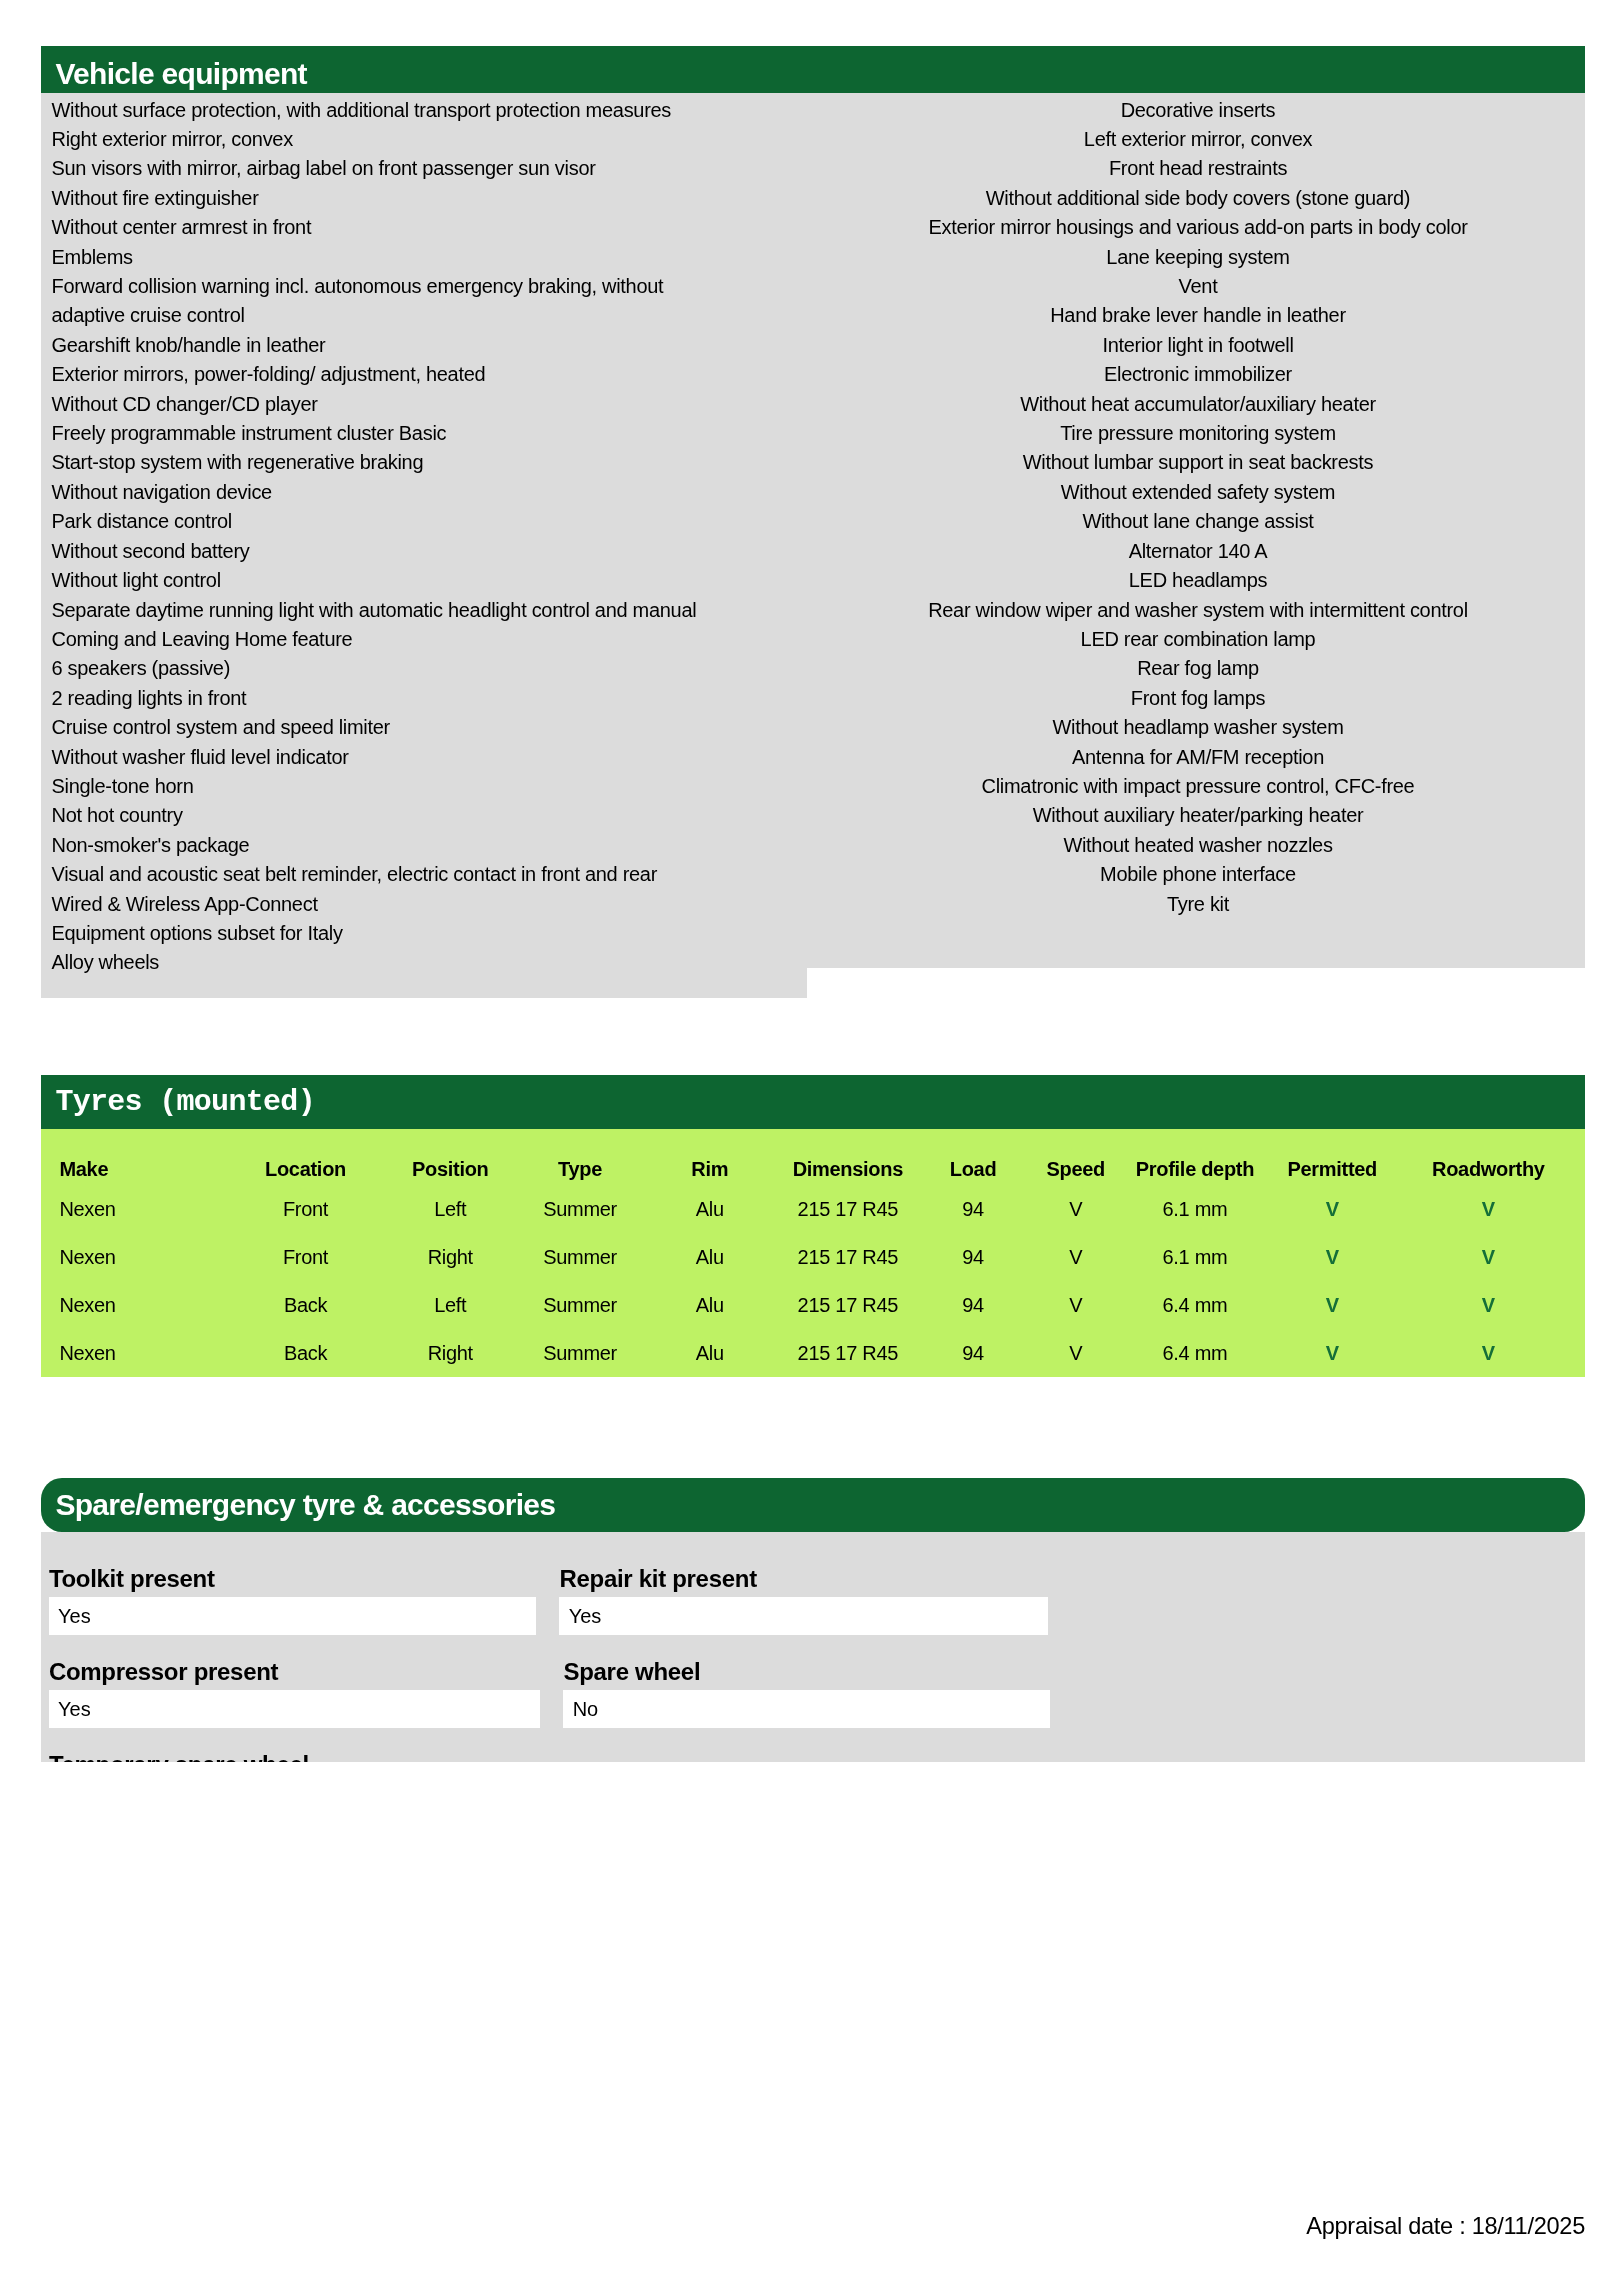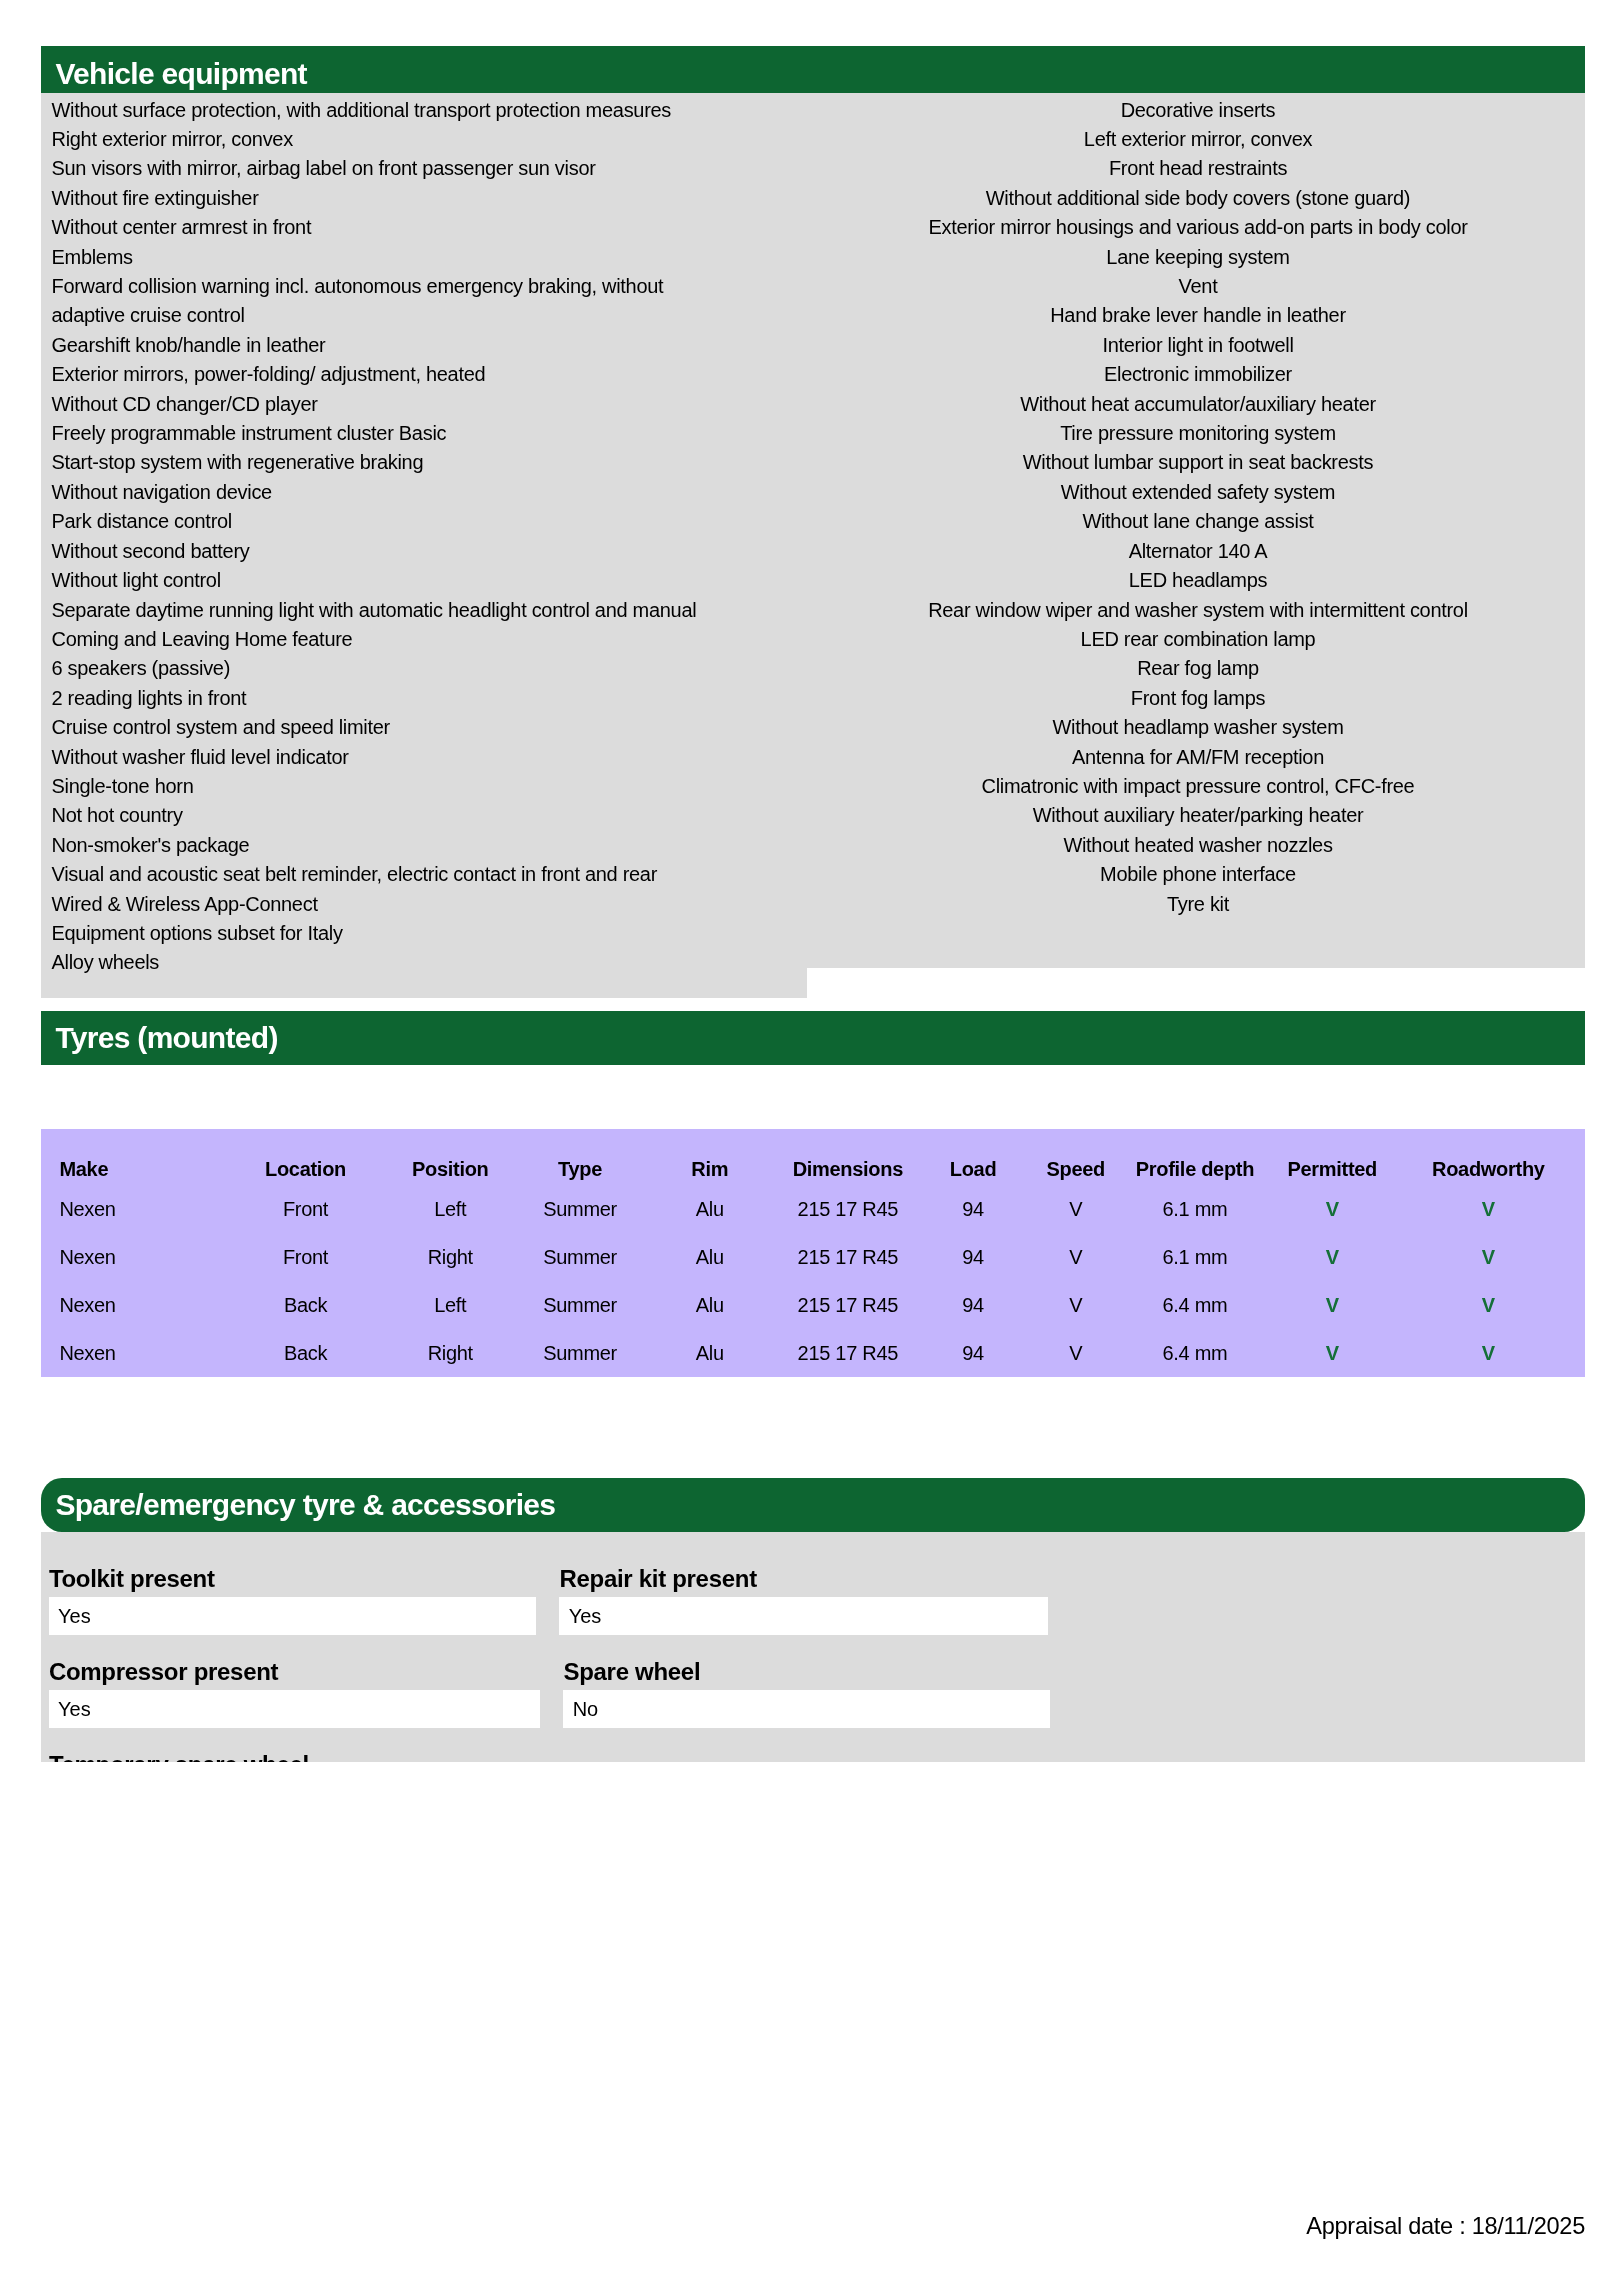--- a/index.html
+++ b/index.html
@@ -5,33 +5,33 @@
   html,body{margin:0;padding:0;background:#ffffff;}
   .page{position:relative;width:1623px;height:2295px;background:#ffffff;
         font-family:"Liberation Sans", sans-serif;color:#000;overflow:hidden;}
 
   
   .bar{position:absolute;left:41px;width:1544px;height:54px;background:#0d6531;
        color:#ffffff;font-weight:bold;font-size:30px;line-height:54px;
        padding-left:14.4px;box-sizing:border-box;letter-spacing:-0.7px;white-space:nowrap;}
 
   .bar.eq{top:46px;height:55px;line-height:55px;}
-  .bar.ty{top:1011px;}
+  .bar.ty{top:1075px;font-family:Liberation Mono, monospace;}
   .bar.sp{top:1478px;border-radius:21px;}
 
   
   .eq-cols{position:absolute;left:41px;top:93px;width:1544px;display:flex;align-items:flex-start;}
   ul.eqcol{margin:0;padding:2.6px 6.5px 0 10.5px;list-style:none;background:#dcdcdc;
            box-sizing:border-box;overflow:hidden;}
   ul.eqcol li{font-size:20px;line-height:29.4px;letter-spacing:-0.3px;white-space:pre-line;}
   ul.eqcol.left{width:766px;height:905px;}
   ul.eqcol.right{width:778px;height:875px;text-align:center;}
 
   
-  .ty-box{position:absolute;left:41px;top:1129px;width:1544px;height:248px;background:#c4b5fd;
+  .ty-box{position:absolute;left:41px;top:1129px;width:1544px;height:248px;background:#bef264;
           box-sizing:border-box;padding:23.6px 9.2px 0 9.2px;overflow:hidden;}
   table.tyres{width:100%;border-collapse:collapse;table-layout:fixed;}
   table.tyres th{font-size:20px;font-weight:bold;text-align:center;height:31px;
                  letter-spacing:-0.3px;white-space:nowrap;overflow:hidden;vertical-align:middle;}
   table.tyres td{font-size:20px;text-align:center;height:46px;letter-spacing:-0.3px;
                  white-space:nowrap;overflow:hidden;vertical-align:middle;}
   table.tyres th:first-child,table.tyres td:first-child{text-align:left;padding-left:9.2px;}
   table.tyres .w1{width:11%;} .w2{width:10.5%;} .w3{width:8.5%;} .w4{width:8.5%;}
   .w5{width:8.5%;} .w6{width:9.6%;} .w7{width:6.8%;} .w8{width:6.6%;}
   .w9{width:9%;} .w10{width:9%;} .w11{width:11.5%;}

